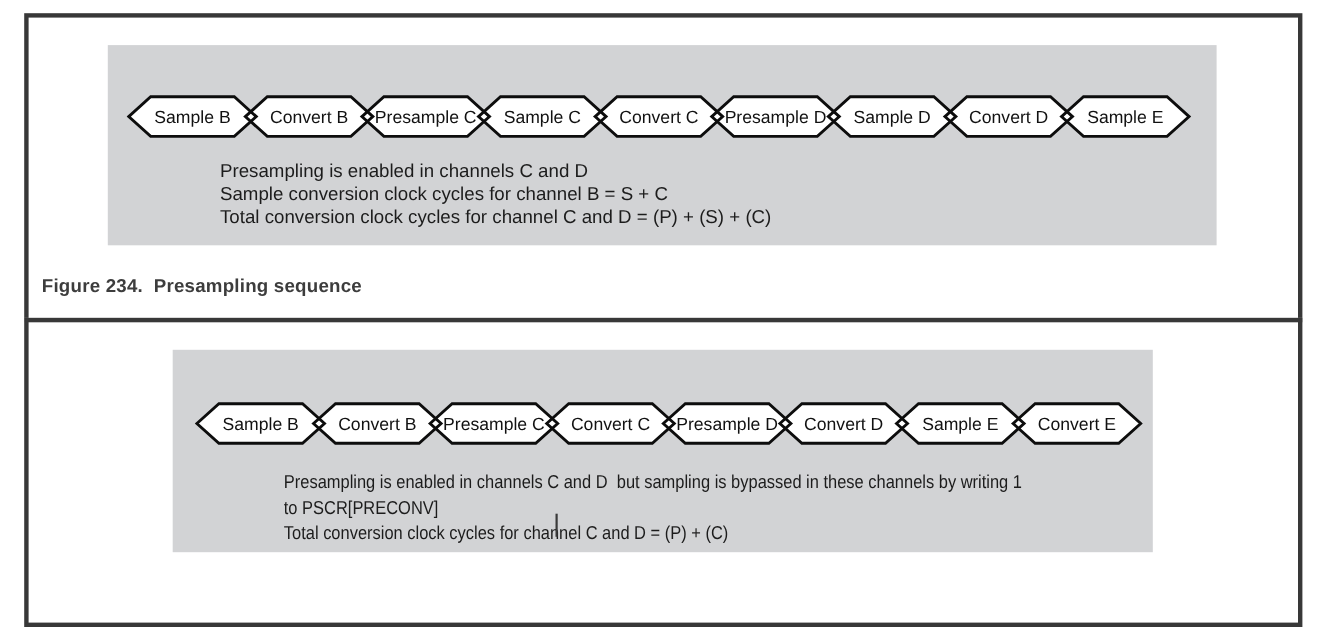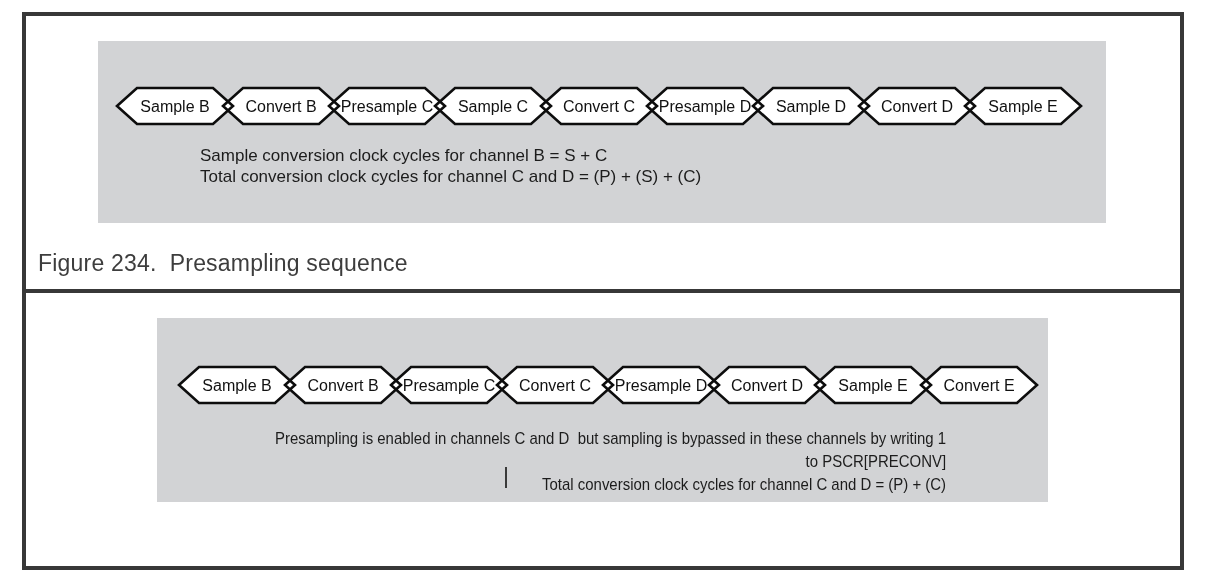--- a/index.html
+++ b/index.html
@@ -28,26 +28,26 @@
   svg.hex-row { position: absolute; display: block; }
   #row1 { left: 17px; top: 43px; }
   #row2 { left: 20px; top: 45px; }
   .notes {
     position: absolute;
     color: var(--note_color, #1c1c1c);
     font-size: 17px;
   }
   .note-line { white-space: pre; }
   #notes1 { left: 102px; top: 104px; line-height: 21px; }
-  #notes2 { left: 118px; top: 109px; line-height: 23px; text-align: right; }
+  #notes2 { left: 101px; top: 109px; line-height: 23px; }
   #notes2 .note-line { transform: scaleX(0.88); transform-origin: 0 50%; }
   .caption {
     position: absolute;
-    font-weight: normal;
-    font-size: 23px;
+    font-weight: bold;
+    font-size: 17px;
     color: var(--caption_color, #3d3d3d);
     white-space: pre;
     letter-spacing: 0.2px;
   }
   #caption1 { left: 12px; top: 234px; }
   #caption2 { left: 11px; top: 231px; }
   .caret {
     position: absolute;
     left: 505px; top: 467px;
     width: 2px; height: 21px;
@@ -84,20 +84,21 @@
           <text x="166" y="27.5" text-anchor="middle" font-family="Liberation Sans, sans-serif" font-size="16" fill="#111111">Convert B</text>
           <text x="272" y="27.5" text-anchor="middle" font-family="Liberation Sans, sans-serif" font-size="16" fill="#111111">Presample C</text>
           <text x="378" y="27.5" text-anchor="middle" font-family="Liberation Sans, sans-serif" font-size="16" fill="#111111">Sample C</text>
           <text x="484" y="27.5" text-anchor="middle" font-family="Liberation Sans, sans-serif" font-size="16" fill="#111111">Convert C</text>
           <text x="590" y="27.5" text-anchor="middle" font-family="Liberation Sans, sans-serif" font-size="16" fill="#111111">Presample D</text>
           <text x="696" y="27.5" text-anchor="middle" font-family="Liberation Sans, sans-serif" font-size="16" fill="#111111">Sample D</text>
           <text x="802" y="27.5" text-anchor="middle" font-family="Liberation Sans, sans-serif" font-size="16" fill="#111111">Convert D</text>
           <text x="908" y="27.5" text-anchor="middle" font-family="Liberation Sans, sans-serif" font-size="16" fill="#111111">Sample E</text>
         </svg>
       <div class="notes" id="notes1">
+        <div class="note-line">Presampling is enabled in channels C and D</div>
         <div class="note-line">Sample conversion clock cycles for channel B = S + C</div>
         <div class="note-line">Total conversion clock cycles for channel C and D = (P) + (S) + (C)</div>
       </div>
     </div>
     <div class="caption" id="caption1">Figure 234.  Presampling sequence</div>
   </section>
 
   <section class="figure-box" id="box2">
     <div class="panel" id="panel2">
       <svg class="hex-row" id="row2" xmlns="http://www.w3.org/2000/svg" width="862" height="44">

